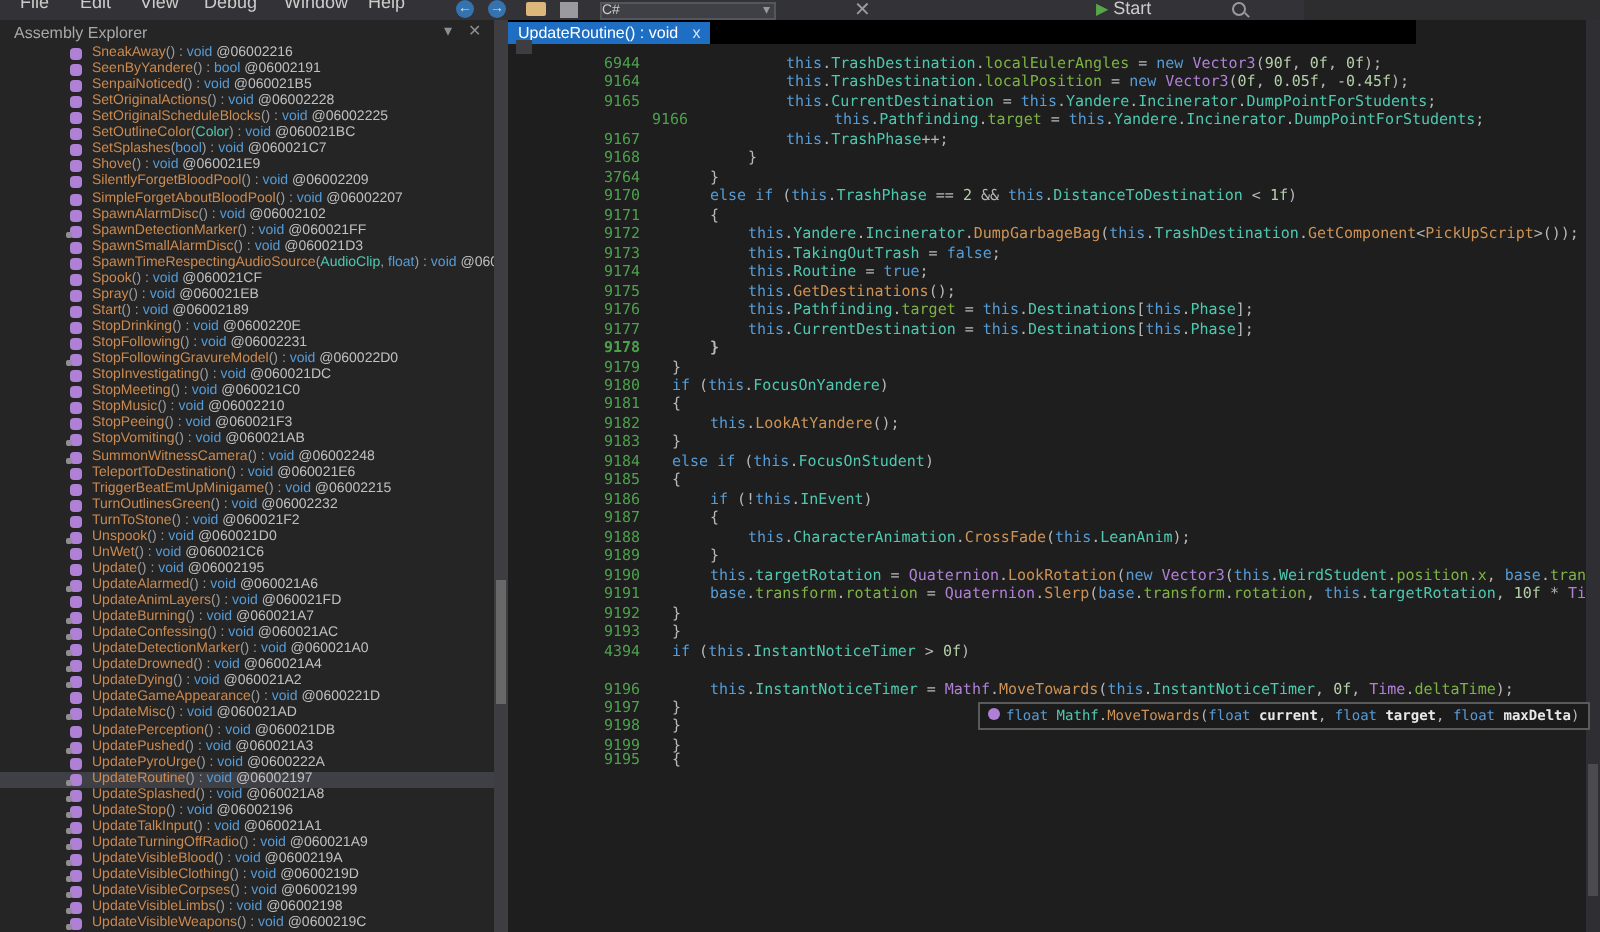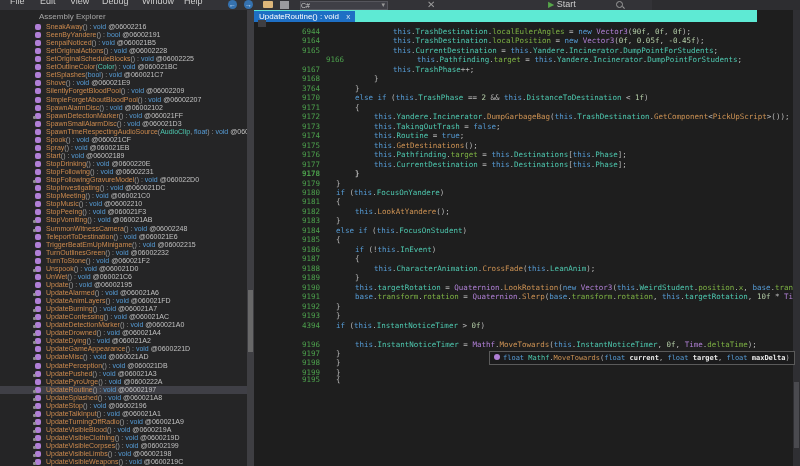--- a/index.html
+++ b/index.html
@@ -26,21 +26,21 @@
   #start-btn .play { color:#57a64a; font-size:8px; }
   .tb-search { position:absolute; top:1px; width:7px; height:7px; border:1px solid #9b9b9b;
                border-radius:50%; }
   .tb-search:after { content:""; position:absolute; left:5px; top:5px; width:3px; height:1px;
                      background:#9b9b9b; transform:rotate(45deg); }
 
   
   #explorer { position:absolute; top:10px; left:0; width:247px; height:456px;
               background:#252526; overflow:hidden; }
   #explorer-header { position:absolute; top:0; left:0; width:247px; height:13px;
-                     background:#252526;margin-left:32px; }
+                     background:#252526; }
   #explorer-title { position:absolute; left:7px; top:2px; color:#a8a8a8; font-size:8px; }
   .hdr-ic { position:absolute; top:1px; color:#8f8f8f; font-size:8px; }
   #tree { position:absolute; top:13px; left:0; width:247px; height:443px; overflow:hidden; }
   .tree-row { position:absolute; left:0; width:247px; height:8px; white-space:nowrap;
               overflow:hidden; font-size:7px; line-height:8px; }
   .tree-row.selected { background:#3f3f46; }
   .m-icon { position:absolute; left:35px; top:1px; width:6px; height:6px; border-radius:2px;
             background:#b07fd6; }
   .m-lock { position:absolute; left:33px; top:4px; width:3px; height:3px; background:#8f8f8f;
             border-radius:1px; }
@@ -52,21 +52,21 @@
   .ta  { color:#c0c0c0; }        
 
   
   #tree-scrollbar { position:absolute; top:10px; left:247px; width:7px; height:456px;
                     background:#3e3e42; }
   #tree-thumb { position:absolute; left:1px; width:5px; background:#686868; }
 
   
   #editor { position:absolute; top:10px; left:254px; width:546px; height:456px;
             background:#1e1e1e; overflow:hidden; }
-  #tabstrip { position:absolute; top:0; left:0; width:503px; height:12px; background:#5eead4; }
+  #tabstrip { position:absolute; top:0; left:0; width:454px; height:12px; background:#000000; }
   #tab-active { position:absolute; left:0px; top:1px; height:11px; background:#1e6fc4;
                 color:#ffffff; font-size:8px; line-height:11px; padding:0 5px; }
   #tab-active .tab-x { color:#d7e6f5; margin-left:5px; font-size:8px; }
   #margin-marker { position:absolute; left:4px; top:10px; width:8px; height:7px;
                    background:#3e3e42; }
   #code { position:absolute; top:12px; left:0; width:546px; height:444px; overflow:hidden;
           font-family:"DejaVu Sans Mono", monospace; font-size:7.5px; }
   .code-row { position:absolute; left:0; width:546px; height:9px; line-height:9px;
               white-space:nowrap; }
   .lnum { position:absolute; left:28px; width:38px; text-align:right; color:#4da14d; }

